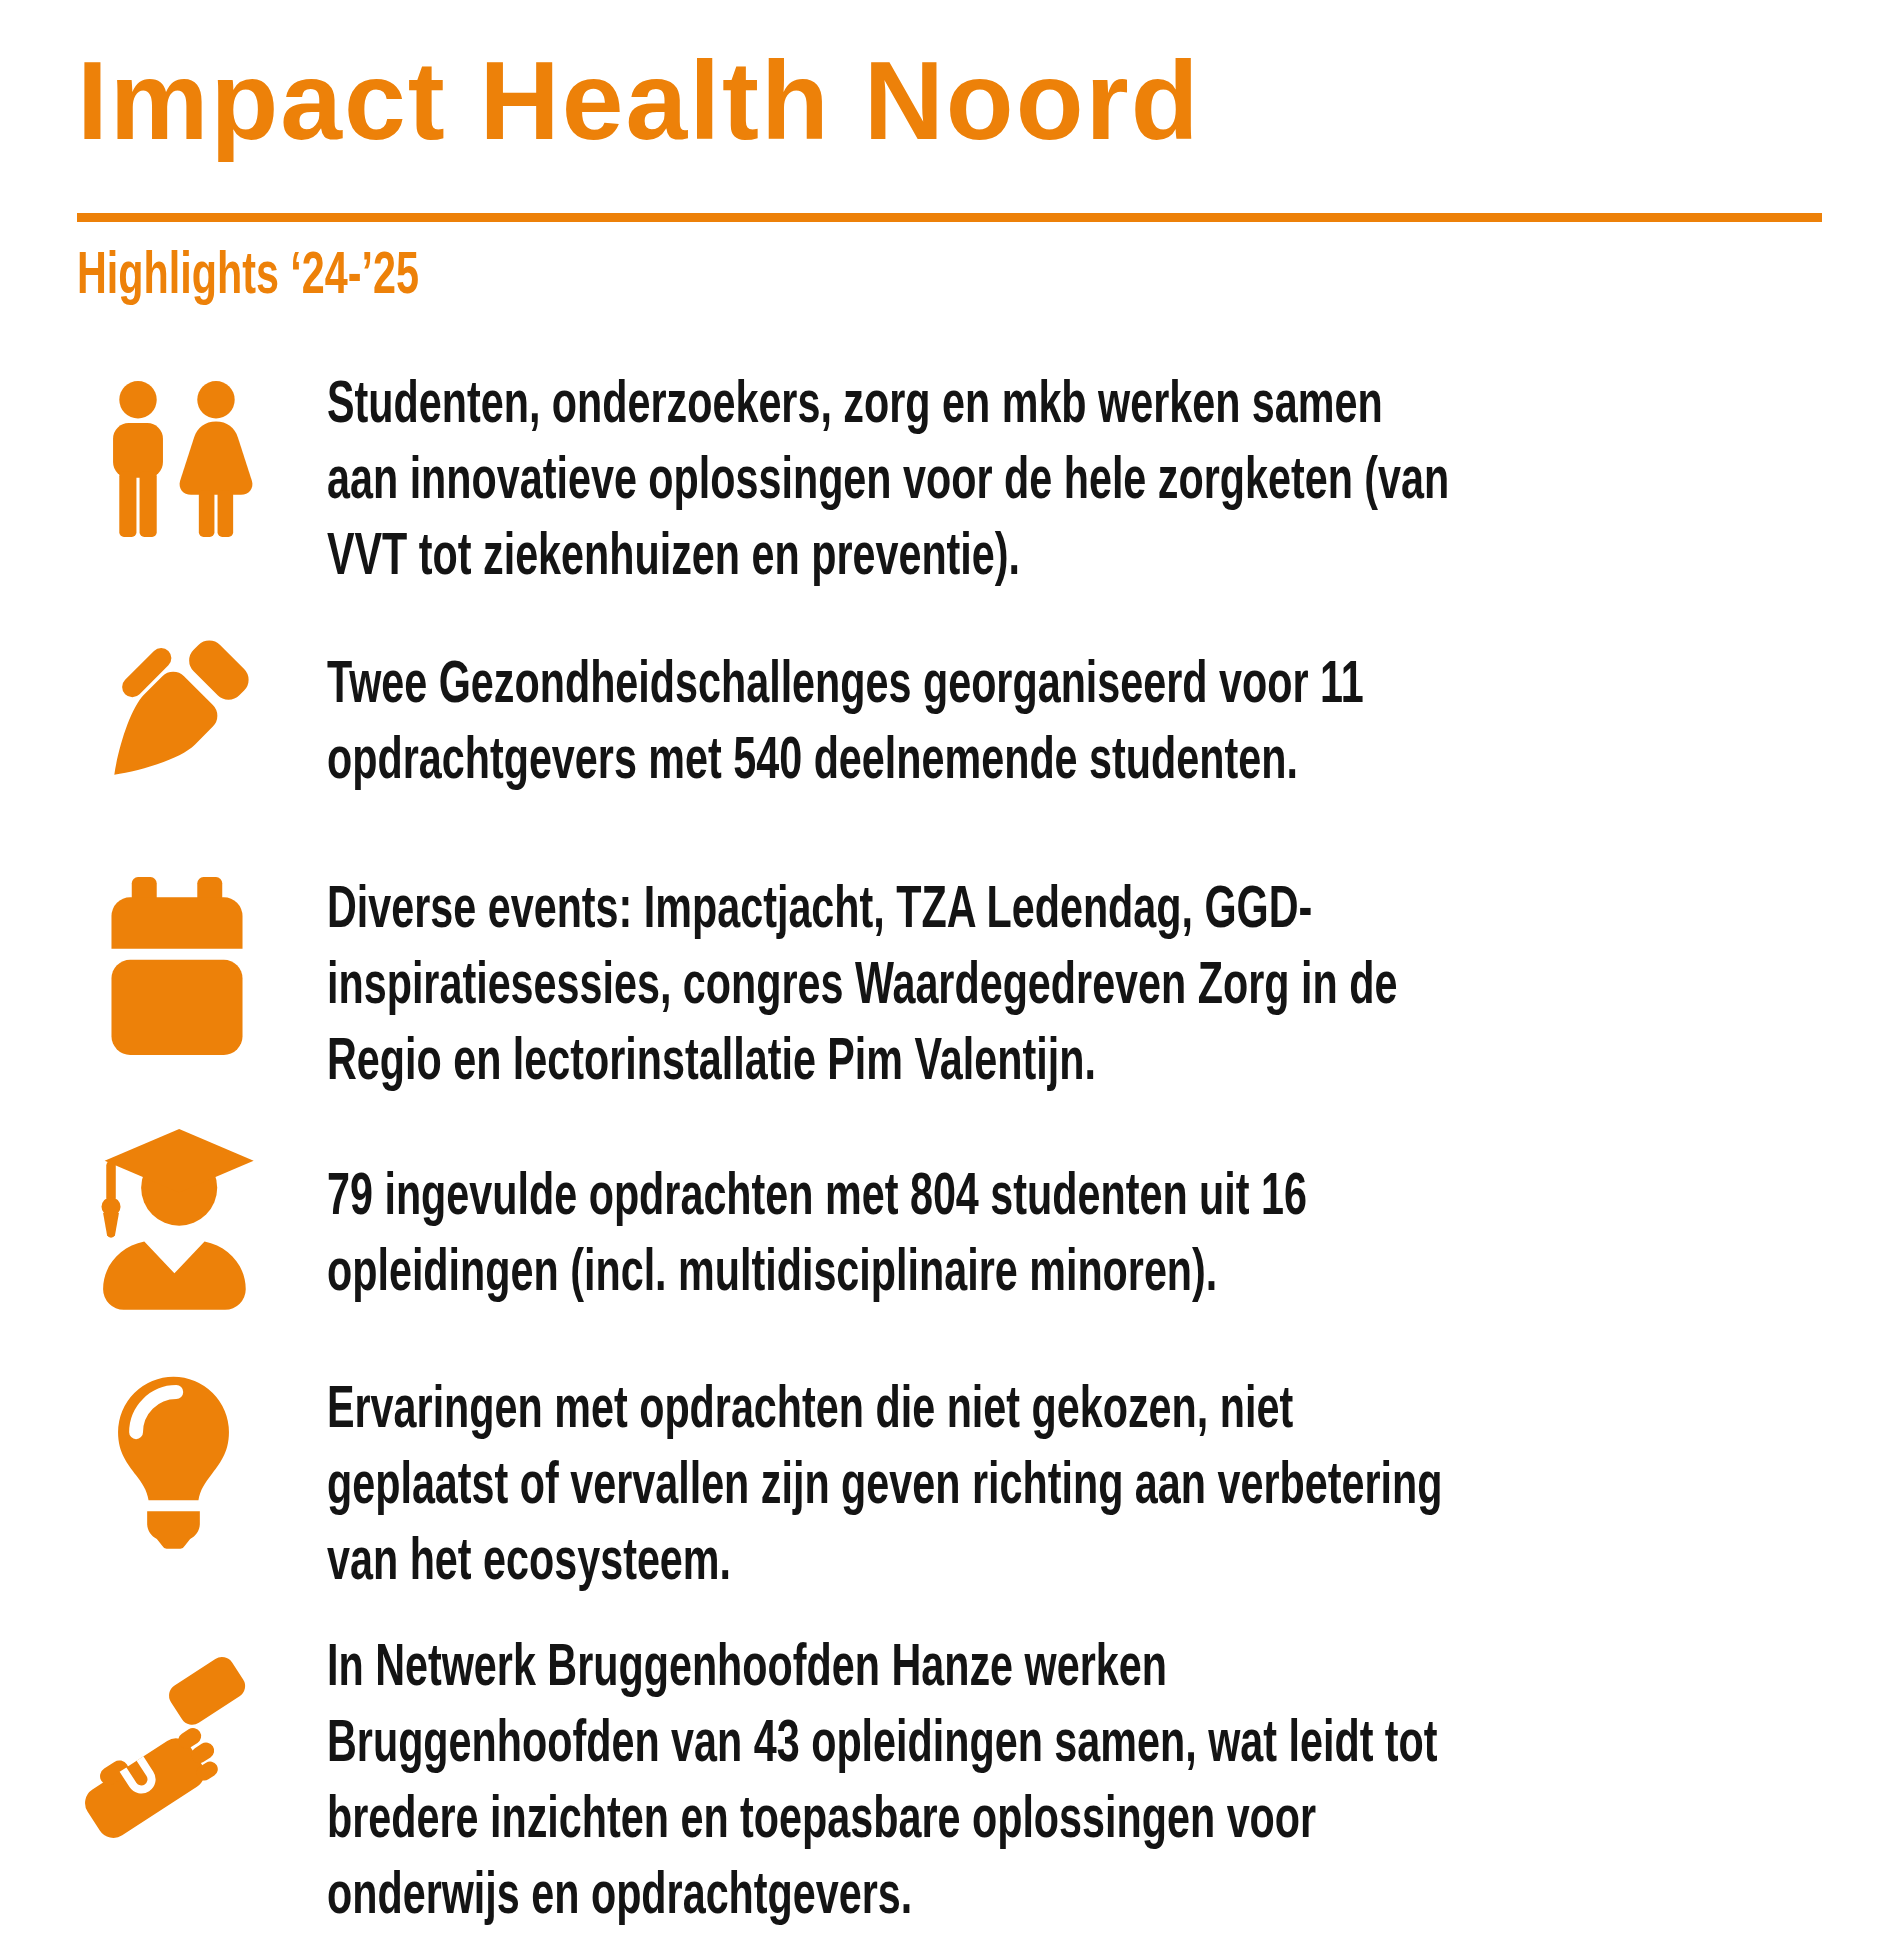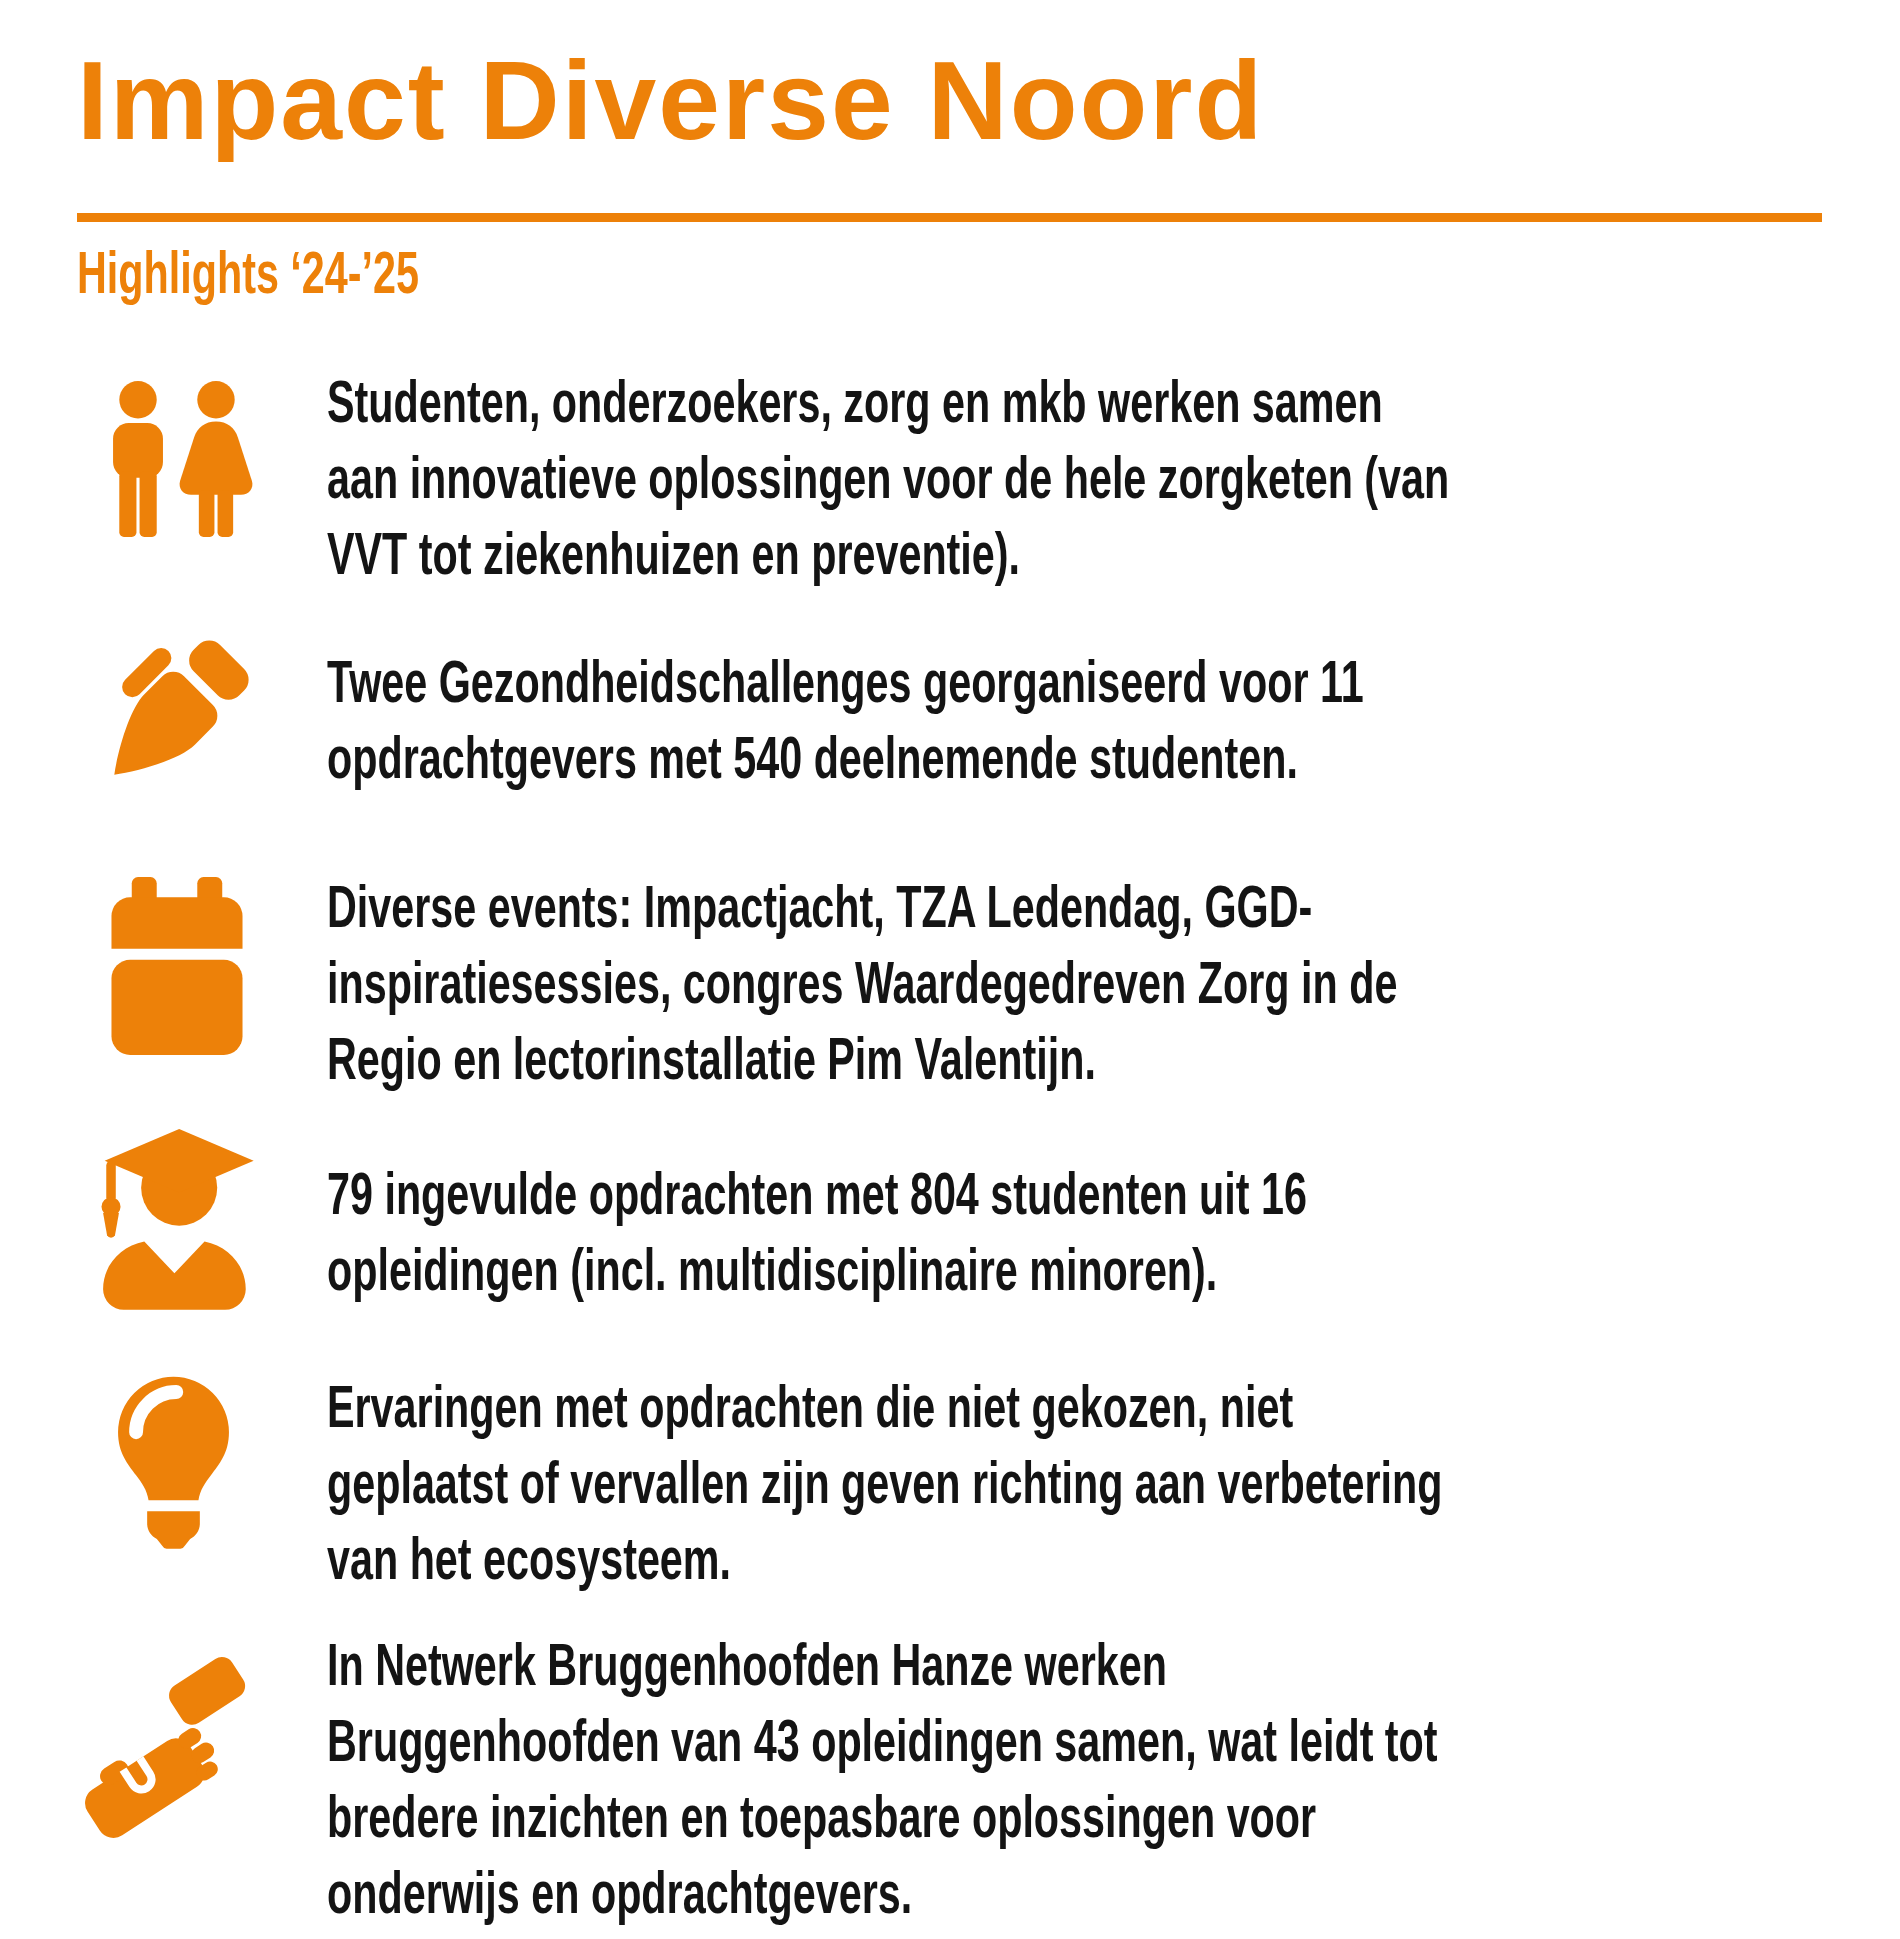--- a/index.html
+++ b/index.html
@@ -30,21 +30,21 @@
     transform:scaleX(0.70); transform-origin:0 0; width:1881px;
   }
   .icon { position:absolute; color:var(--orange); }
   .icon svg { display:block; width:100%; height:100%; overflow:visible; }
 </style>
 </head>
 <body>
 
 <div class="canvas">
 
-  <div class="title">Impact Diverse Noord</div>
+  <div class="title">Impact Health Noord</div>
   <div class="rule"></div>
   <div class="subtitle">Highlights ‘24-’25</div>
 
   <div class="icon" style="left:99px; top:381px; width:156px; height:170px;">
     <svg viewBox="0 0 100 109" fill="currentColor">
       <circle cx="25" cy="12" r="12"></circle>
       <rect x="9" y="27" width="32" height="35" rx="10"></rect>
       <rect x="13" y="58" width="11" height="42" rx="3"></rect>
       <rect x="26" y="58" width="11" height="42" rx="3"></rect>
       <circle cx="75" cy="12" r="12"></circle>

